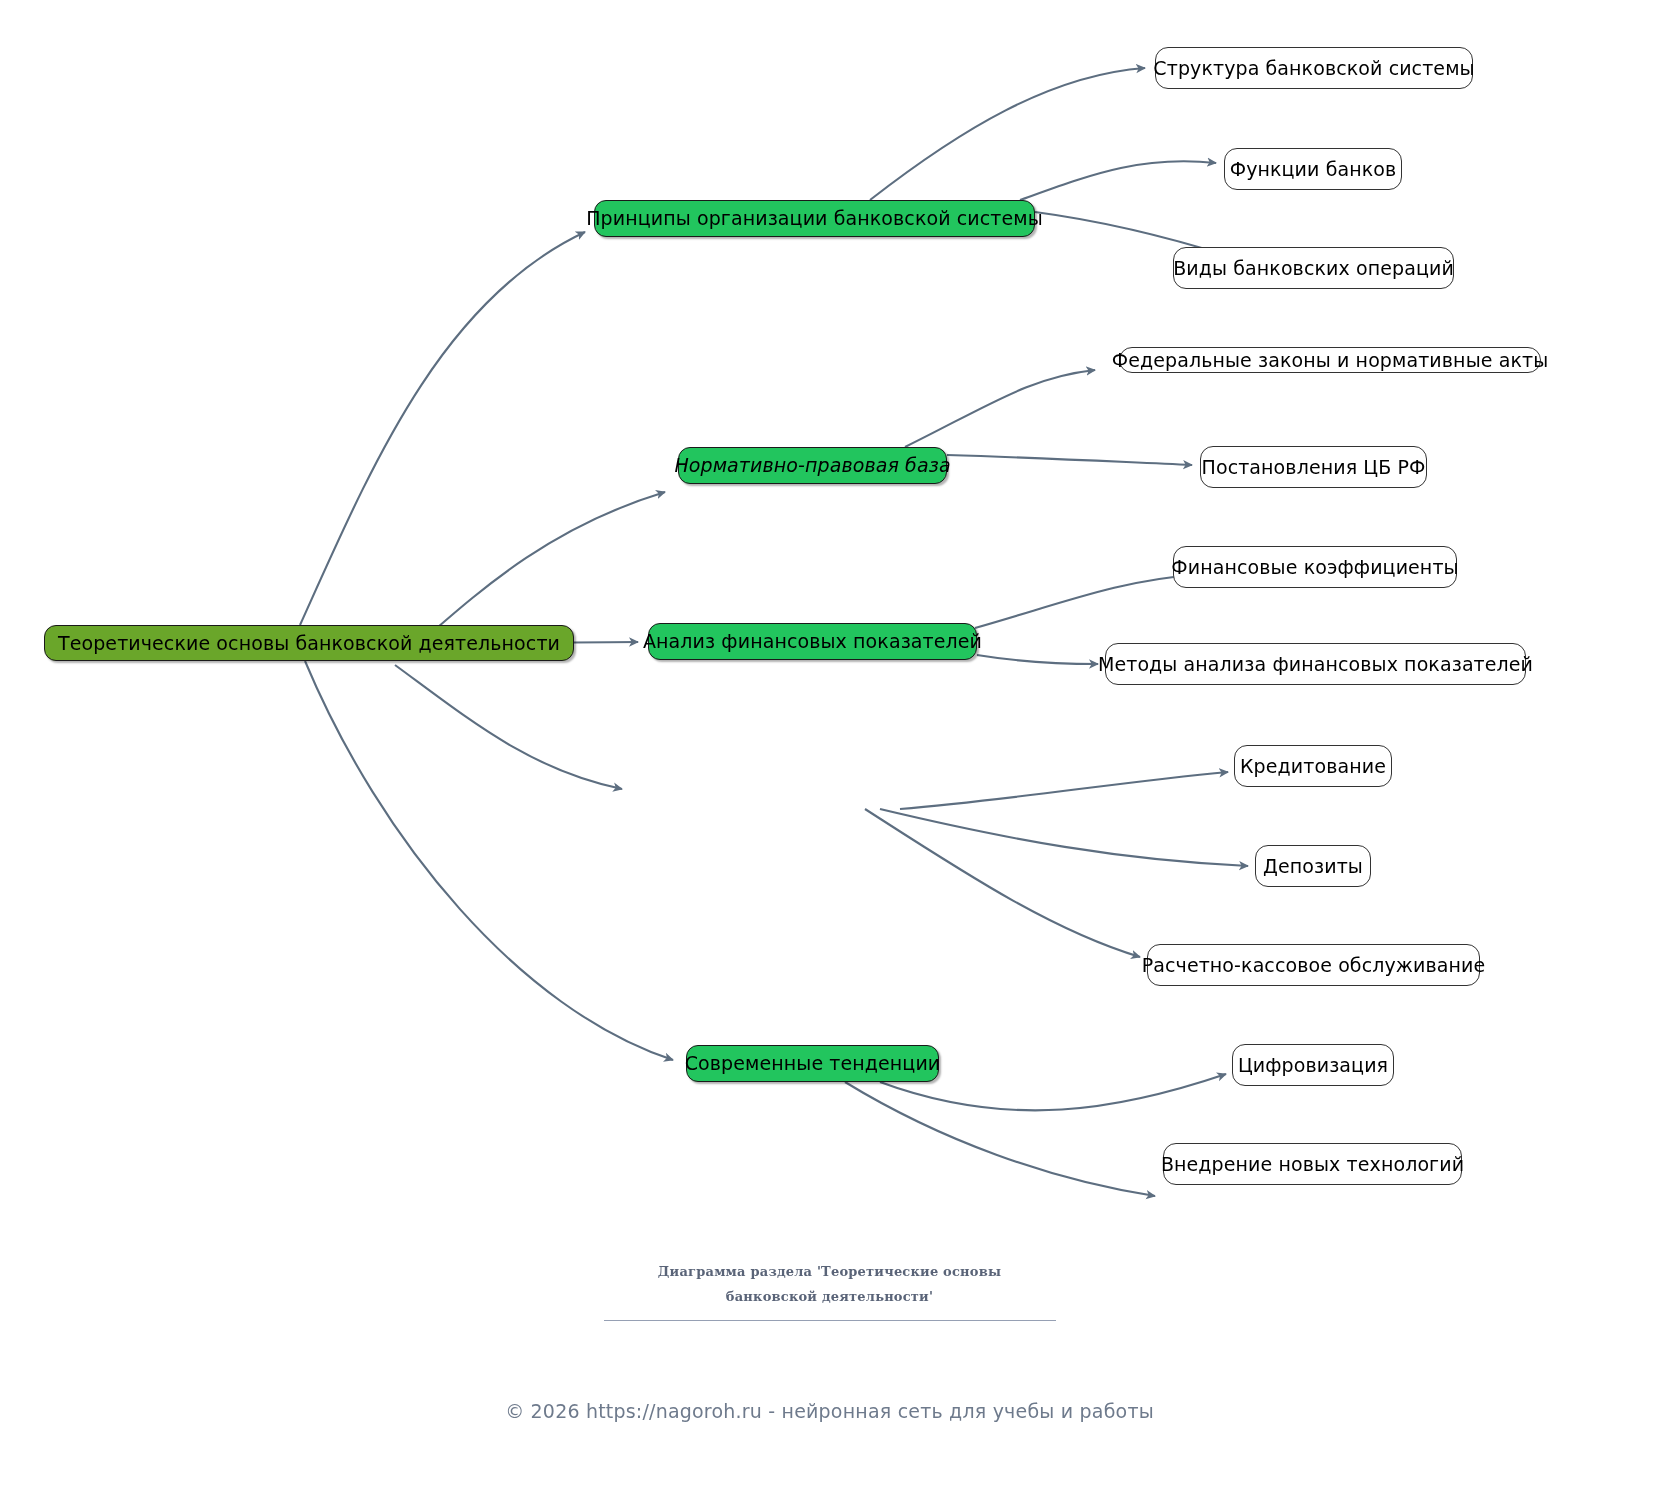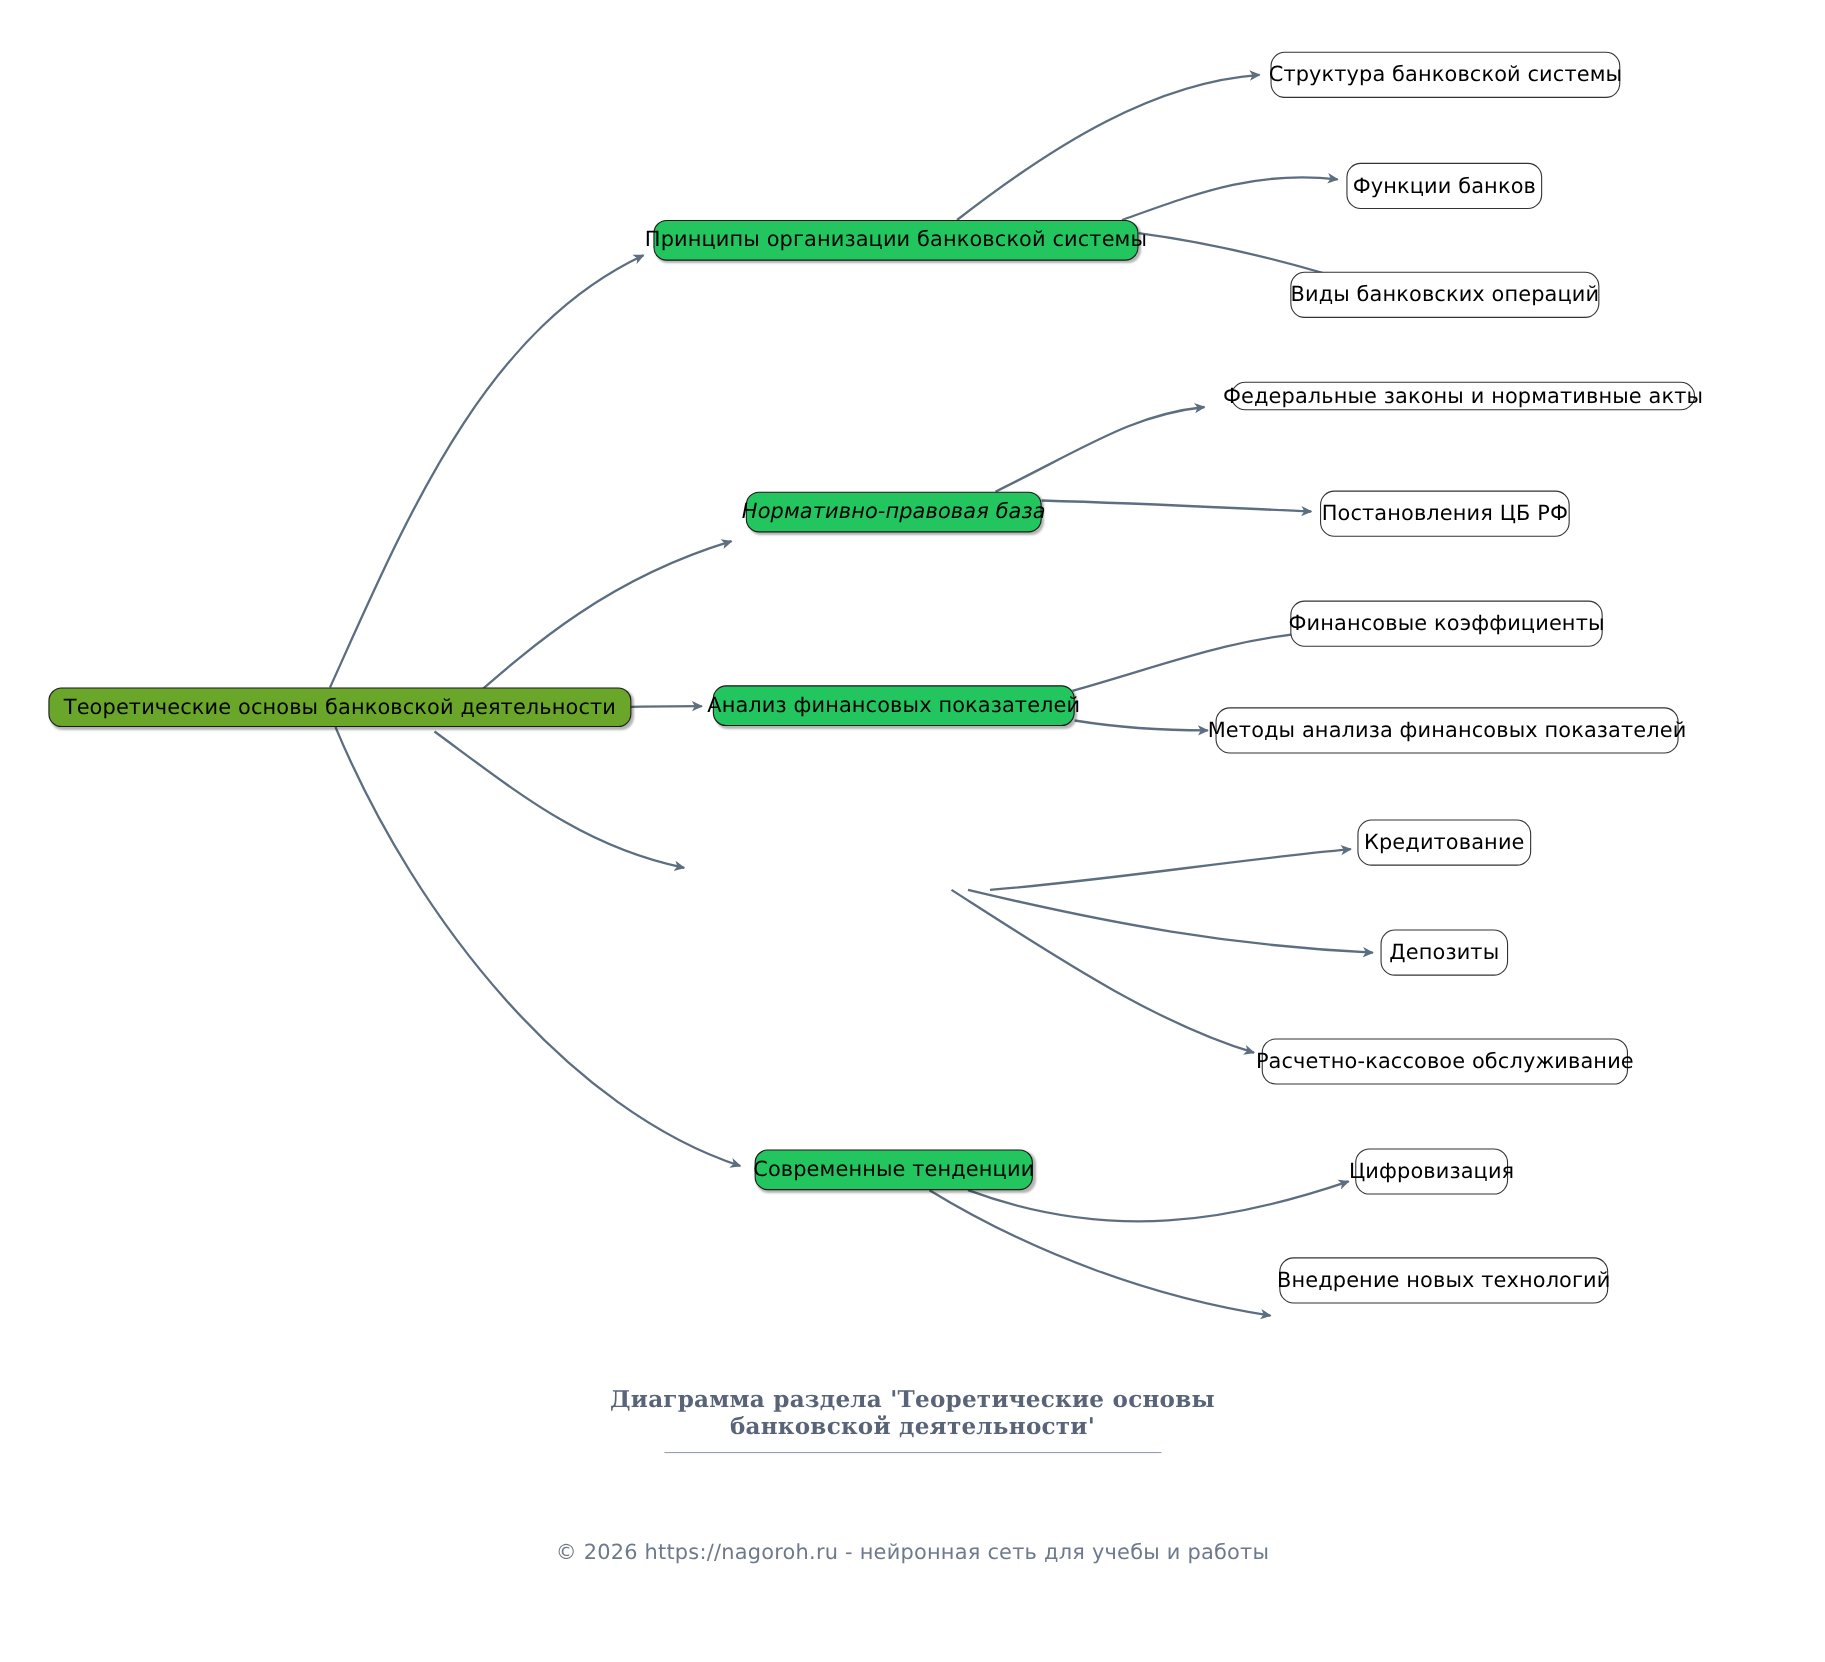--- a/index.html
+++ b/index.html
@@ -59,21 +59,21 @@
   .footer {
     position: absolute;
     left: 0;
     width: 1659px;
     text-align: center;
   }
   .caption {
     top: 1259px;
     font-family: "DejaVu Serif", serif;
     font-weight: bold;
-    font-size: 21px;
+    font-size: 13px;
     line-height: 25px;
     color: #5a6478;
     letter-spacing: 0.2px;
   }
   .caption-line2 { display: block; }
   .rule {
     position: absolute;
     top: 1320px;
     left: 604px;
     width: 452px;
@@ -169,21 +169,21 @@
   <div class="node node-leaf" style="left:1255px; top:845px; width:116px; height:42px;">
     <span>Депозиты</span>
   </div>
   <div class="node node-leaf" style="left:1147px; top:944px; width:333px; height:42px;">
     <span>Расчетно-кассовое обслуживание</span>
   </div>
 
   <div class="node node-branch" style="left:686px; top:1045px; width:253px; height:37px;">
     <span>Современные тенденции</span>
   </div>
-  <div class="node node-leaf" style="left:1232px; top:1044px; width:139px; height:42px;">
+  <div class="node node-leaf" style="left:1232px; top:1044px; width:162px; height:42px;">
     <span>Цифровизация</span>
   </div>
   <div class="node node-leaf" style="left:1163px; top:1143px; width:299px; height:42px;">
     <span>Внедрение новых технологий</span>
   </div>
 
   <div class="footer caption">
     <span>Диаграмма раздела 'Теоретические основы</span>
     <span class="caption-line2">банковской деятельности'</span>
   </div>

